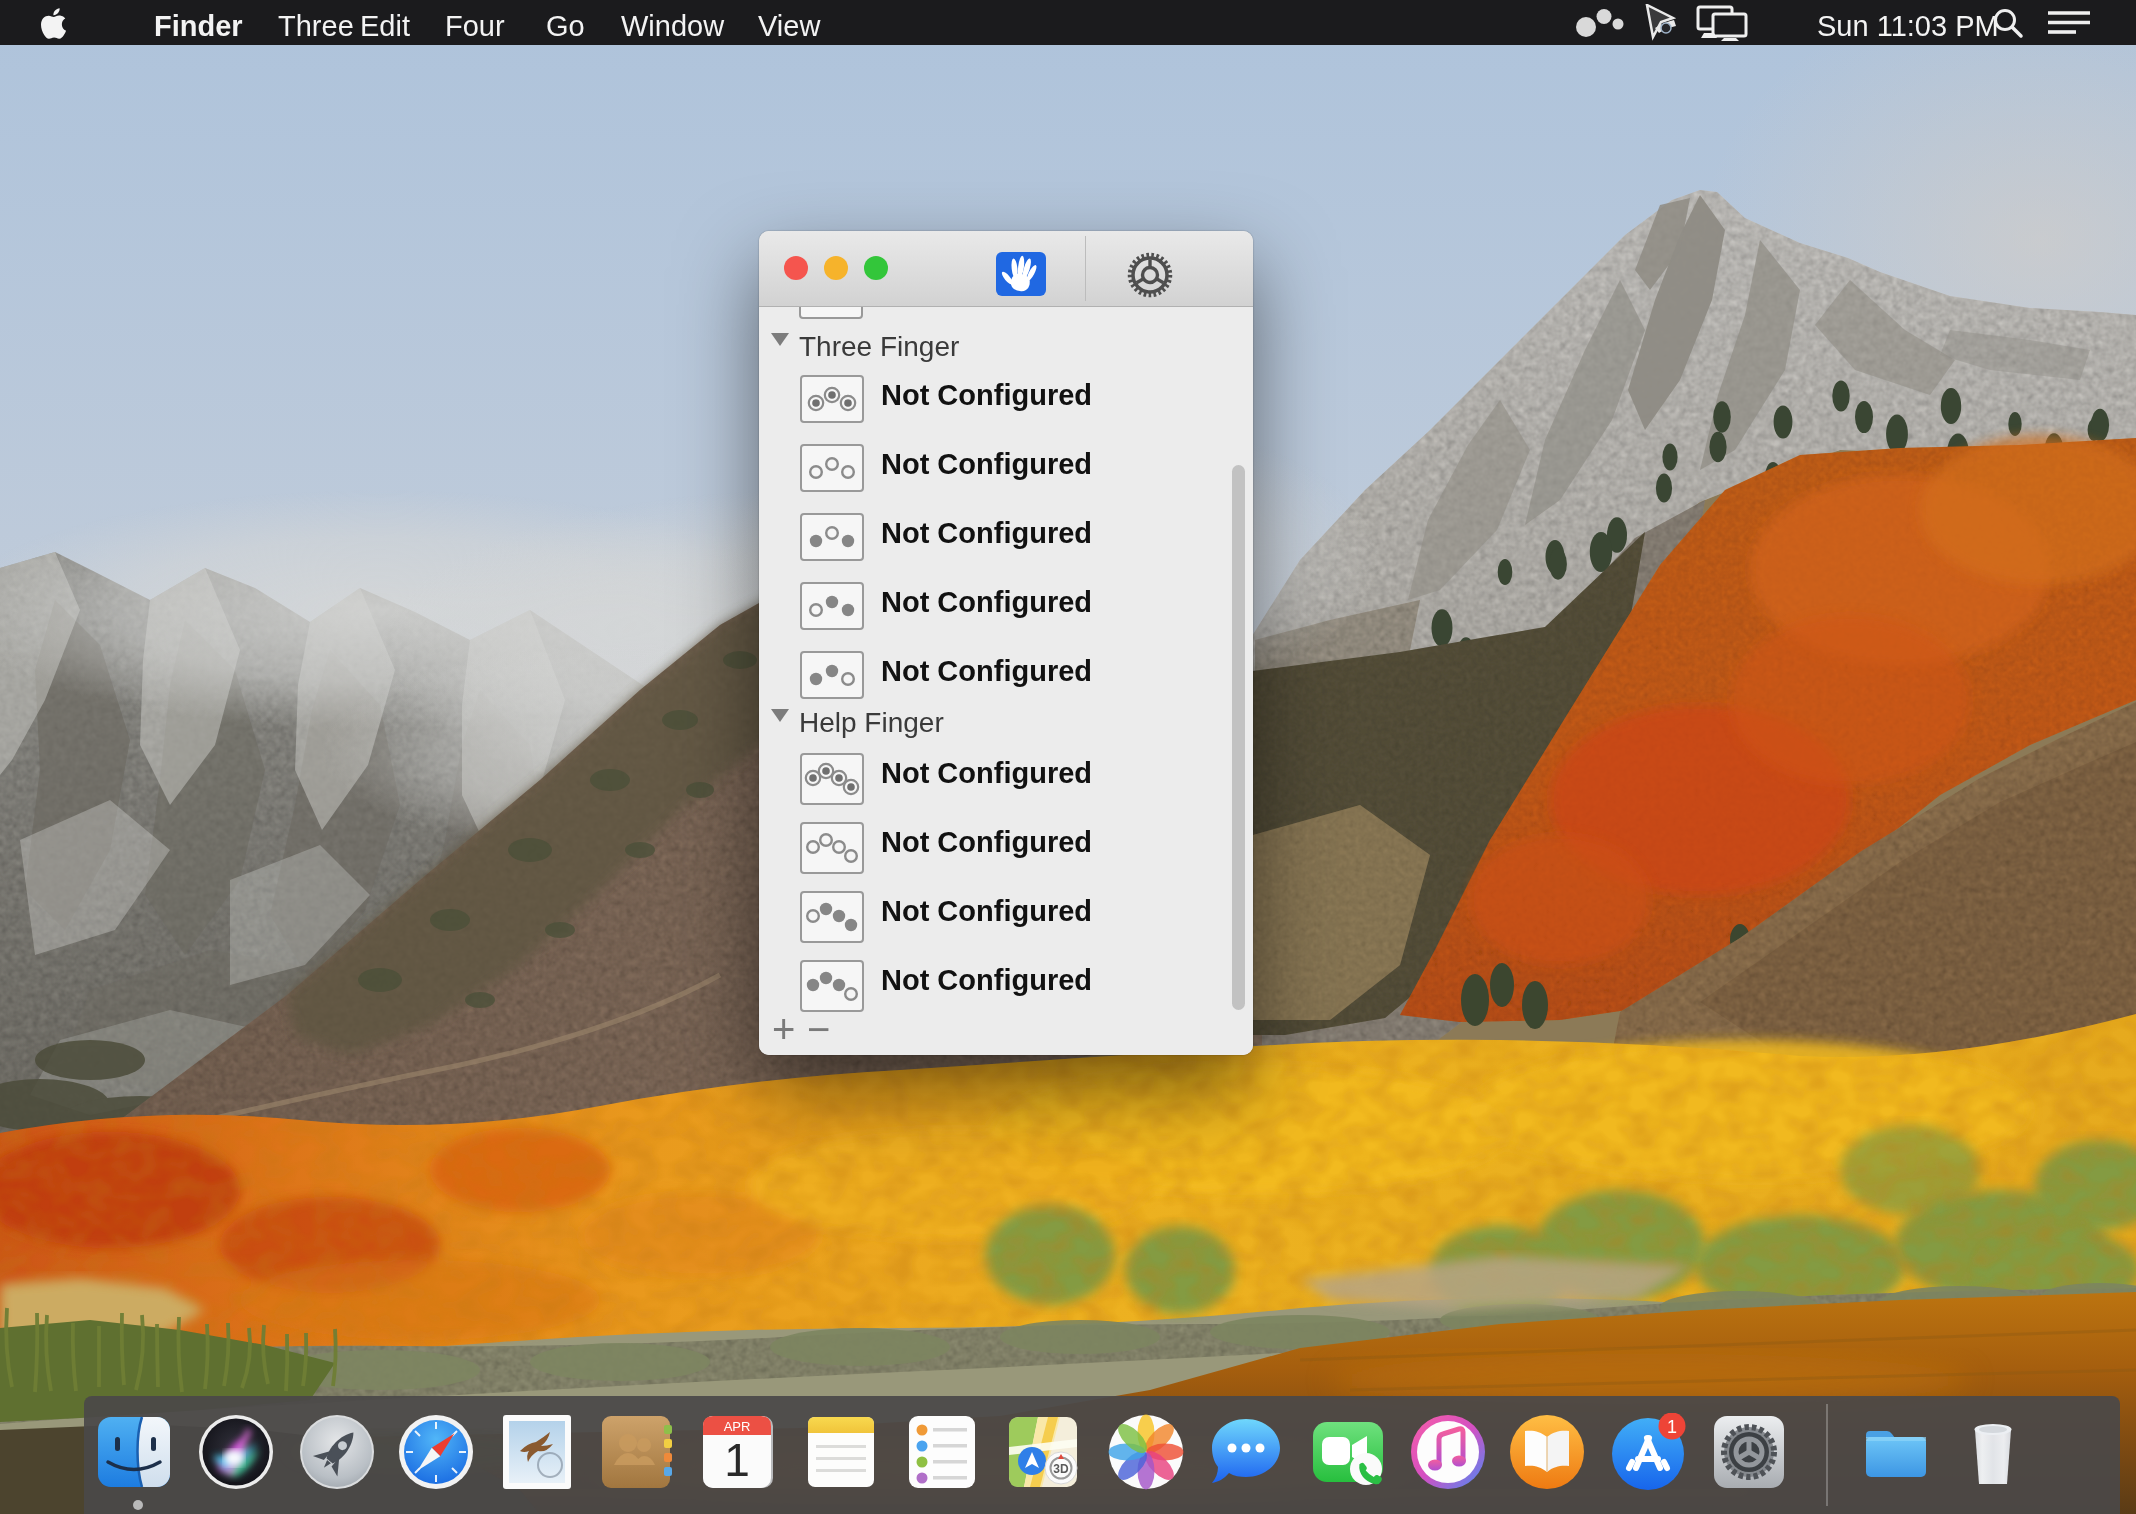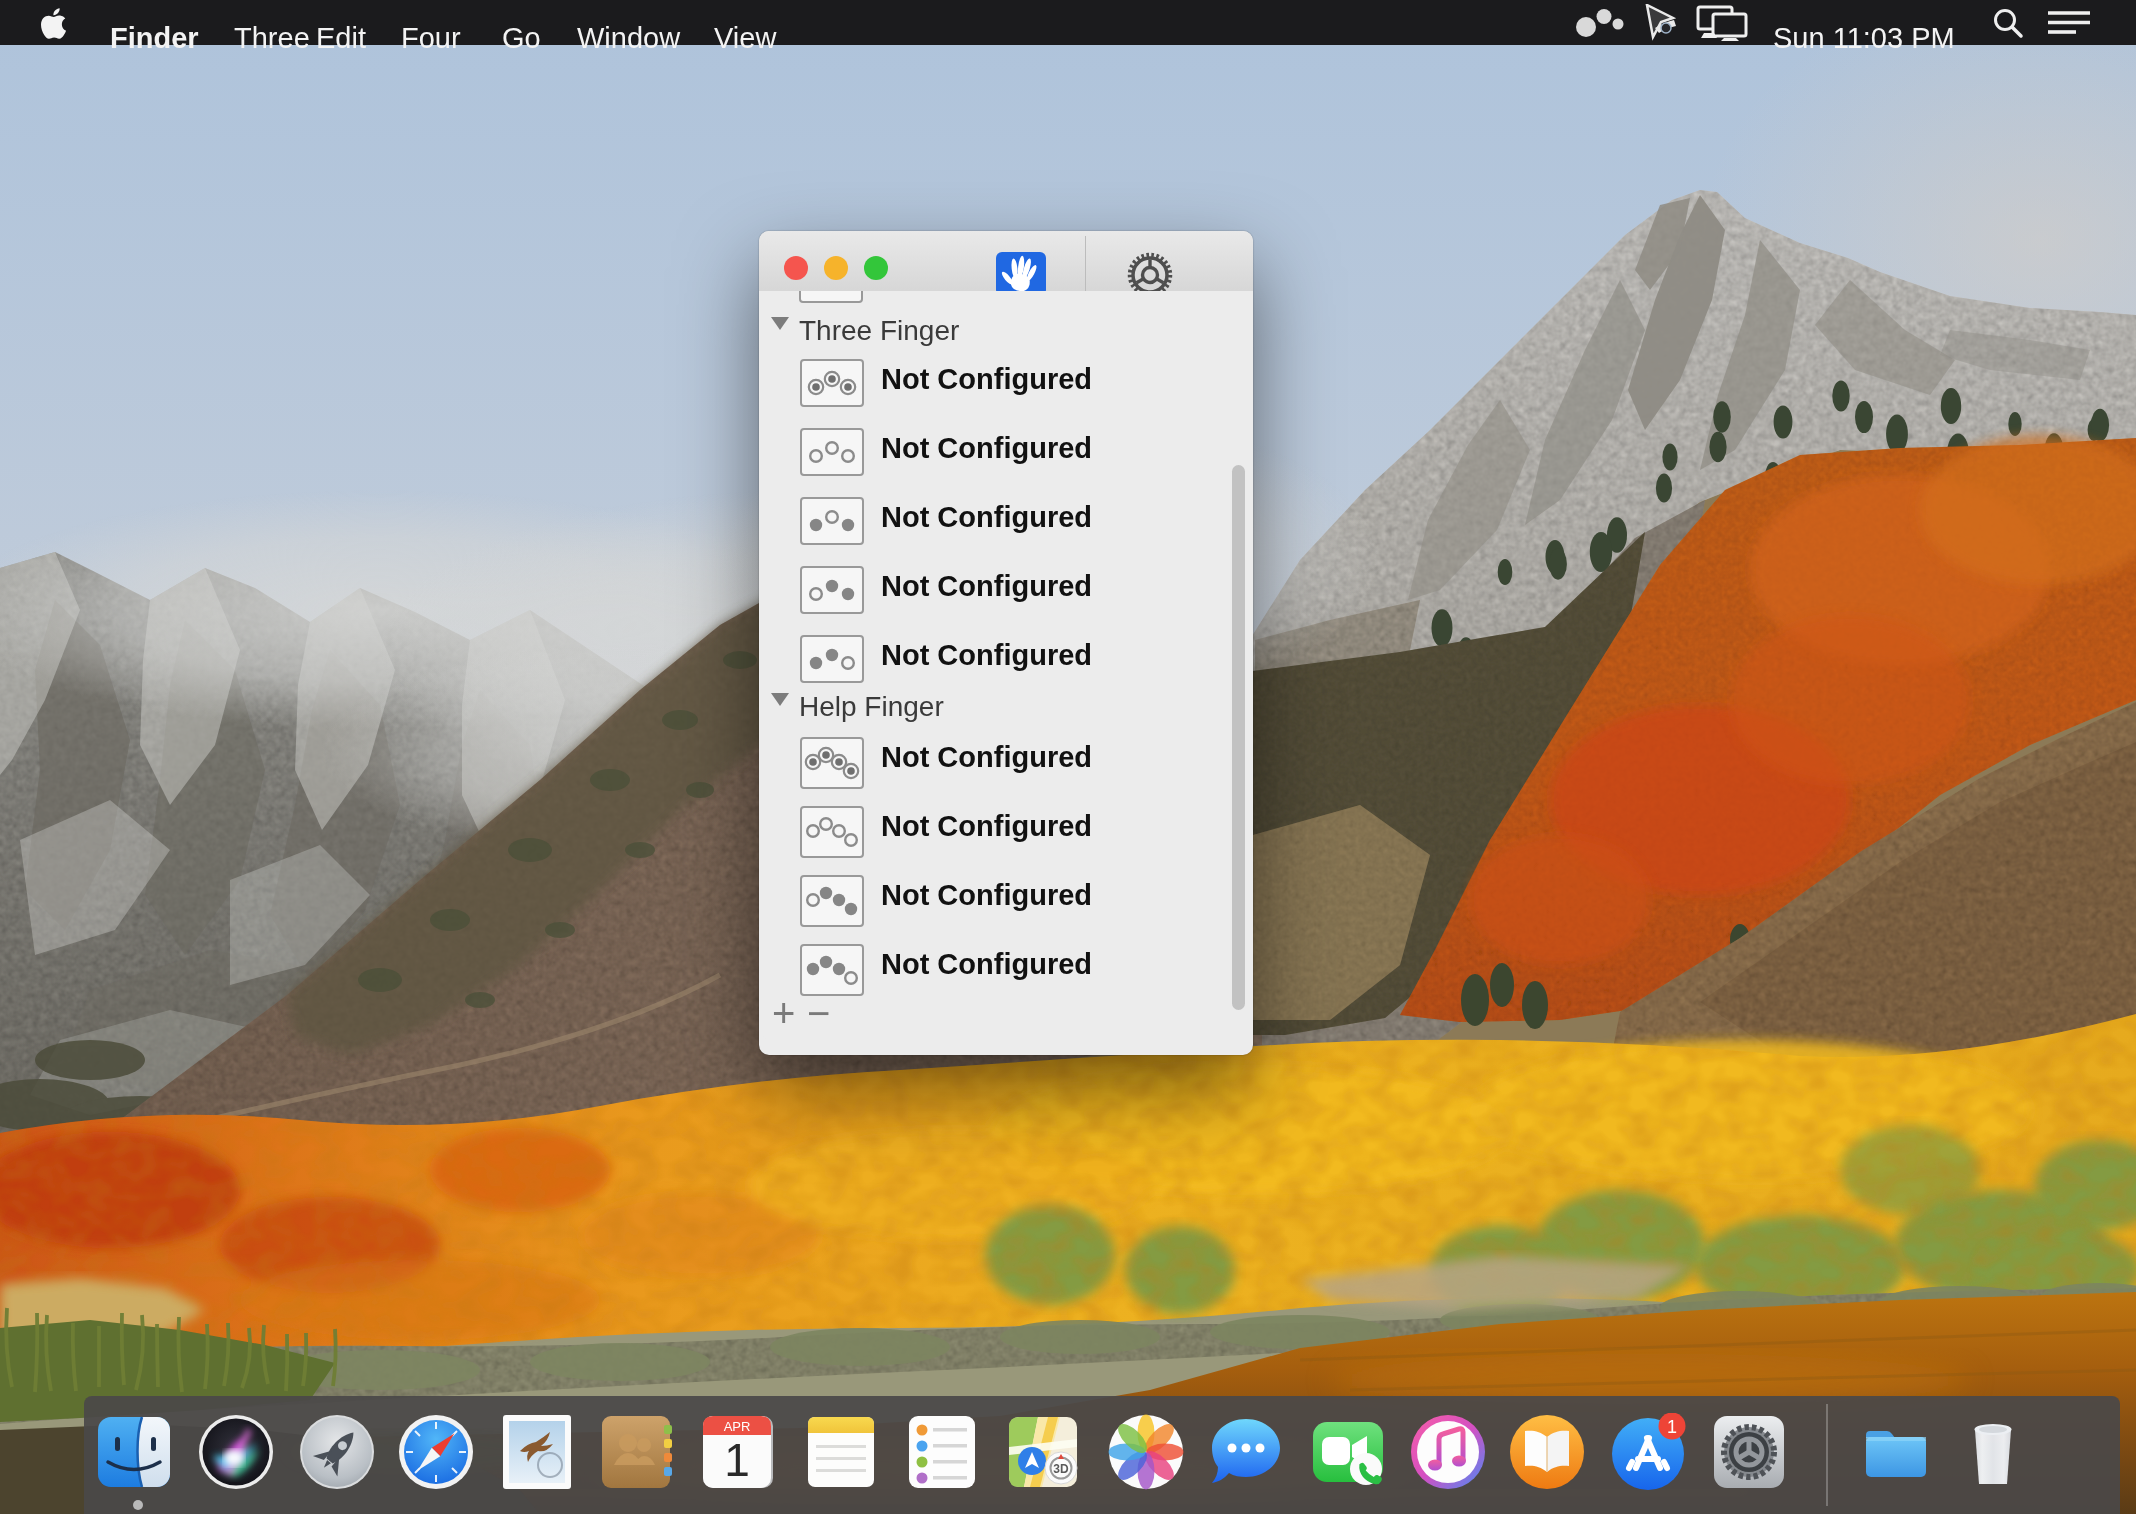--- a/index.html
+++ b/index.html
@@ -1,30 +1,30 @@
 <!DOCTYPE html>
 <html><head>
 <meta charset="utf-8">
 <style>
   html,body{margin:0;padding:0;}
   body{width:2136px;height:1514px;overflow:hidden;font-family:"Liberation Sans",sans-serif;}
   .screen{position:relative;width:2136px;height:1514px;overflow:hidden;background:#b9c7d8;}
   .wall{position:absolute;left:0;top:0;}
   
   .menubar{position:absolute;left:0;top:0;width:2136px;height:45px;background:#1b1b1d;}
-  .menubar span{position:absolute;top:16px;line-height:45px;font-size:29px;color:#f3f3f3;}
+  .menubar span{position:absolute;top:4px;line-height:45px;font-size:29px;color:#f3f3f3;margin-left:44px;}
   .mb-ic{position:absolute;top:0;}
   
   .win{position:absolute;left:759px;top:231px;width:494px;height:824px;border-radius:10px;
        background:#ececec;box-shadow:0 34px 80px rgba(0,0,0,.5),0 0 2px rgba(0,0,0,.35);}
   .titlebar{position:absolute;left:0;top:0;width:494px;height:75px;border-radius:10px 10px 0 0;
        background:linear-gradient(#e9e9e9,#d2d2d2);border-bottom:1px solid #b1b1b1;}
   .tl{position:absolute;top:25px;width:24px;height:24px;border-radius:50%;}
   .tb-div{position:absolute;left:326px;top:5px;width:1px;height:65px;background:#bcbcbc;}
-  .content{position:absolute;left:0;top:60px;width:494px;height:748px;border-radius:0 0 10px 10px;background:#ececec;overflow:hidden;}
+  .content{position:absolute;left:0;top:76px;width:494px;height:748px;border-radius:0 0 10px 10px;background:#ececec;overflow:hidden;}
   .gbox{position:absolute;width:60px;height:44px;background:#f6f6f6;border:2px solid #999;border-radius:4px;}
   .sect{position:absolute;font-size:28px;color:#3a3a3a;}
   .ncfg{position:absolute;left:122px;font-size:29px;font-weight:bold;color:#111;}
   .tri{position:absolute;width:0;height:0;border-left:9px solid transparent;border-right:9px solid transparent;border-top:13px solid #7c7c7c;}
   .sbar{position:absolute;left:473px;top:234px;width:13px;height:545px;background:#c2c2c2;border-radius:7px;}
   .plusminus{position:absolute;left:11px;top:790px;font-size:40px;color:#7a7a7a;font-weight:300;}
   
   .dock{position:absolute;left:84px;top:1396px;width:2036px;height:118px;background:rgba(74,72,72,.93);border-radius:8px 8px 0 0;}
   .dicon{position:absolute;top:1413px;width:78px;height:78px;}
   .ddiv{position:absolute;left:1826px;top:1404px;width:2px;height:102px;background:rgba(255,255,255,.25);}

